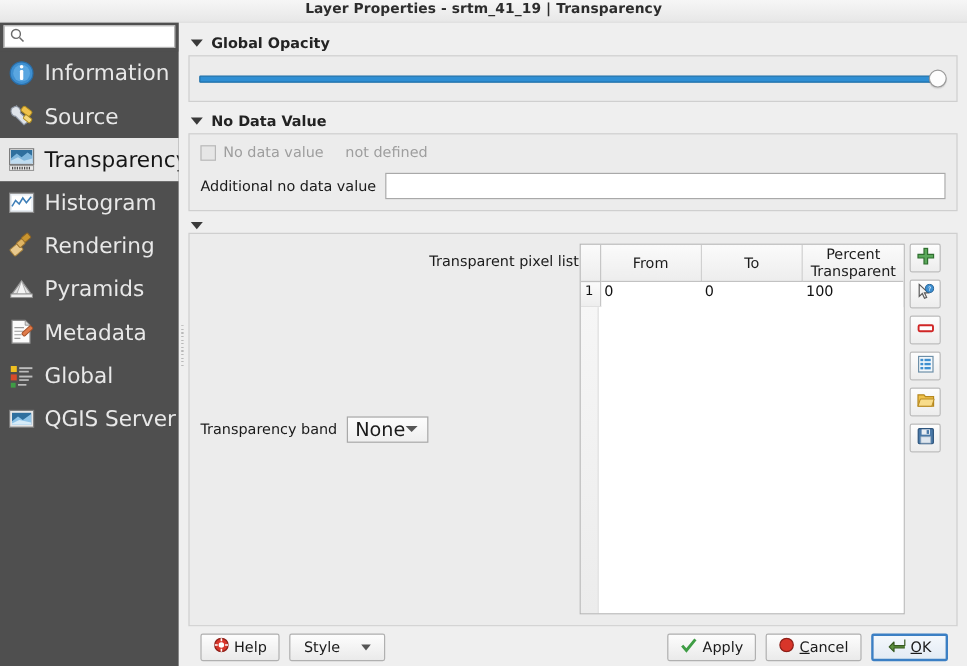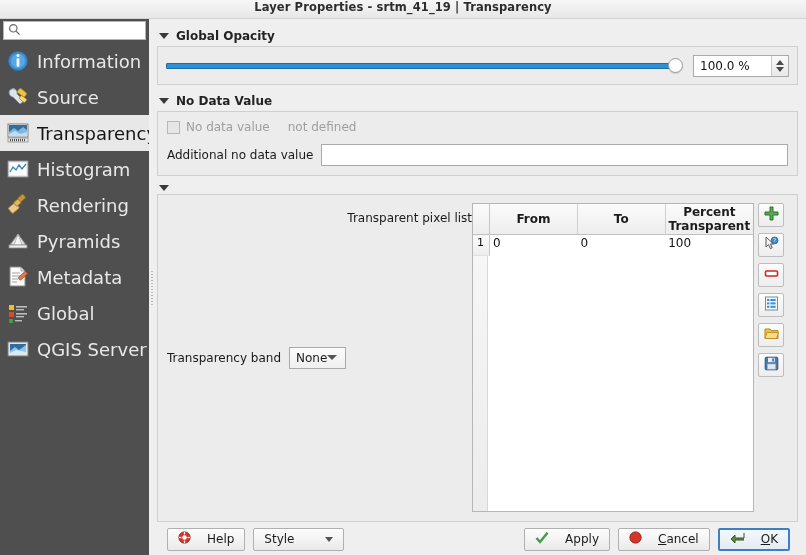--- a/index.html
+++ b/index.html
@@ -247,21 +247,21 @@
   }
   .combo {
     flex: 1;
     height: 22px;
     border: 1px solid #a9a9a9;
     background: linear-gradient(to bottom,#fcfcfc,#efefef);
     display: flex;
     align-items: center;
     box-sizing: border-box;
     padding-left: 6px;
-    font-size: 12px;
+    font-size: 16px;
   }
   .combo .arrow {
     margin-left: auto;
     margin-right: 8px;
     width: 0;height: 0;
     border-left: 5px solid transparent;
     border-right: 5px solid transparent;
     border-top: 5px solid #555;
   }
   .tpl-label { margin: 8px 0 4px 1px; }
@@ -278,21 +278,21 @@
   table.tpl {
     border-collapse: collapse;
     width: 100%;
     table-layout: fixed;
   }
   table.tpl th {
     background: linear-gradient(to bottom,#fbfbfb,#ededed);
     border-right: 1px solid #d0d0d0;
     border-bottom: 1px solid #c2c2c2;
     height: 19px;
-    font-weight: bold;
+    font-weight: normal;
     font-size: 12px;
     color: #1c1c1c;
   }
   table.tpl th.corner { width: 14px; border-right: 1px solid #c6c6c6; }
   table.tpl td {
     height: 18px;
     font-size: 12px;
     padding-left: 3px;
     color: #111;
     vertical-align: top;
@@ -343,21 +343,21 @@
   }
   .btn {
     height: 23px;
     min-width: 64px;
     border: 1px solid #b0b0b0;
     border-radius: 2px;
     background: linear-gradient(to bottom,#fdfdfd,#eaeaea);
     display: inline-flex;
     align-items: center;
     justify-content: center;
-    gap: 16px;
+    gap: 4px;
     padding: 0 10px;
     font-size: 12px;
     color: #1a1a1a;
     box-sizing: border-box;
   }
   .btn.focused {
     border: 2px solid #3b7fc4;
     background: linear-gradient(to bottom,#f4f8fc,#e3ebf4);
   }
   .spacer { flex: 1; }
@@ -534,27 +534,20 @@
   <div id="main">
 
     <div class="group-header">
       <span class="tri"></span>
       <span>Global Opacity</span>
     </div>
     <div class="group-box" id="opacity-box">
       <div class="slider">
         <div class="groove"></div>
         <div class="handle"></div>
-      </div>
-      <div class="spin">
-        <span class="val">100.0 %</span>
-        <span class="btns">
-          <span class="up"></span>
-          <span class="down"></span>
-        </span>
       </div>
     </div>
 
     <div class="group-header" style="margin-top:9px;">
       <span class="tri"></span>
       <span>No Data Value</span>
     </div>
     <div class="group-box" id="nodata-box">
       <div class="chk-row">
         <span class="chkbox"></span>

